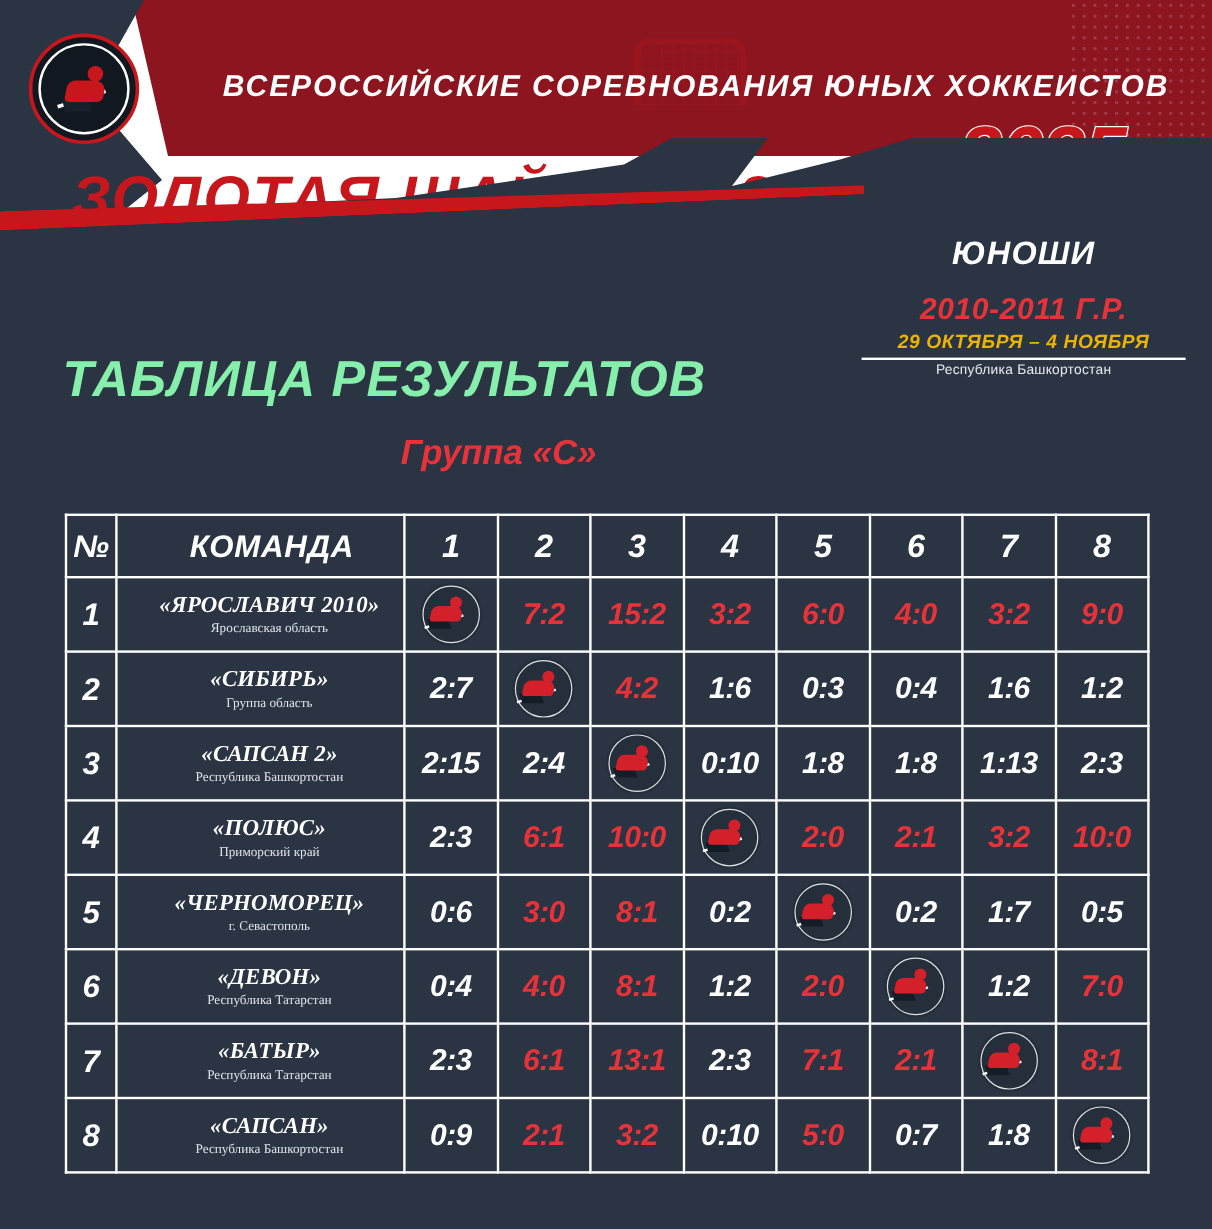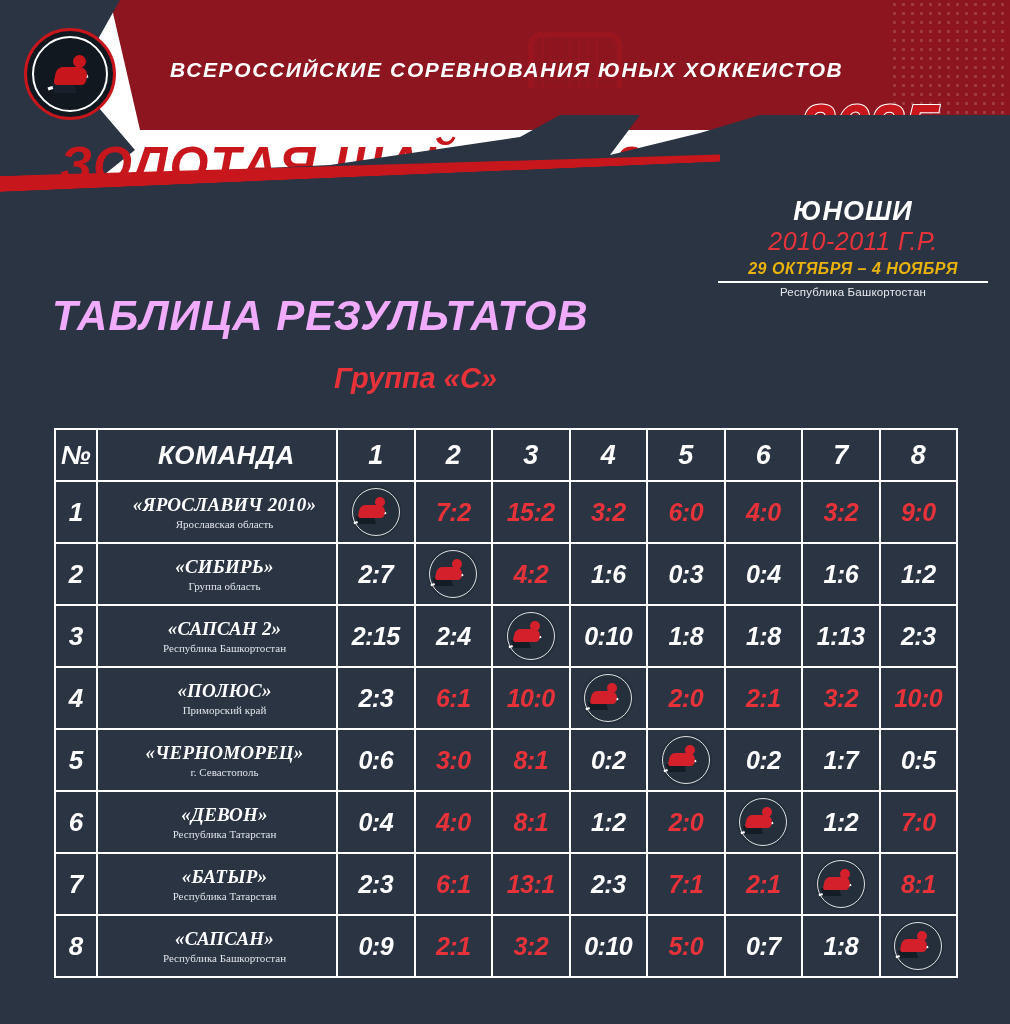--- a/index.html
+++ b/index.html
@@ -102,25 +102,25 @@
   .logo .player .legs {
     position: absolute; left: 6px; top: 30px;
     width: 22px; height: 10px;
     background: #18212b;
     transform: skewX(18deg);
   }
   .header-top-title {
     position: absolute;
     left: 170px; top: 58px;
     width: 820px;
-    text-align: left;
+    text-align: center;
     color: #ffffff;
     font-weight: bold;
     font-style: italic;
-    font-size: 21px;
+    font-size: 25px;
     letter-spacing: 1.6px;
     white-space: nowrap;
   }
   .header-main-title {
     position: absolute;
     left: 60px; top: 136px;
     color: #c8161d;
     font-weight: bold;
     font-style: italic;
     font-size: 50px;
@@ -162,22 +162,22 @@
     right: 22px; top: 196px;
     width: 270px;
     text-align: center;
     color: #ffffff;
   }
   .event-info .ev-cat {
     font-size: 27px; font-weight: bold; font-style: italic;
     letter-spacing: 1px;
   }
   .event-info .ev-year {
-    margin-top: 0;
-    font-size: 25px; font-weight: normal; font-style: italic;
+    margin-top: 17px;
+    font-size: 25px; font-weight: bold; font-style: italic;
     color: #e8323a;
     letter-spacing: .5px;
   }
   .event-info .ev-dates {
     margin-top: 4px;
     font-size: 16px; font-weight: bold; font-style: italic;
     color: #eab308;
     letter-spacing: .5px;
     position: relative;
     padding-bottom: 5px;
@@ -196,21 +196,21 @@
     margin-top: 3px;
     font-size: 11.5px;
     letter-spacing: .2px;
     color: #e6e9ee;
   }
 
   
   .table-title {
     position: absolute;
     left: 52px; top: 292px;
-    color: #f0abfc;
+    color: #86efac;
     font-size: 42px;
     font-weight: bold;
     font-style: italic;
     letter-spacing: 1px;
   }
   .group-title {
     position: absolute;
     left: 0; top: 362px;
     width: 831px;
     text-align: center;

